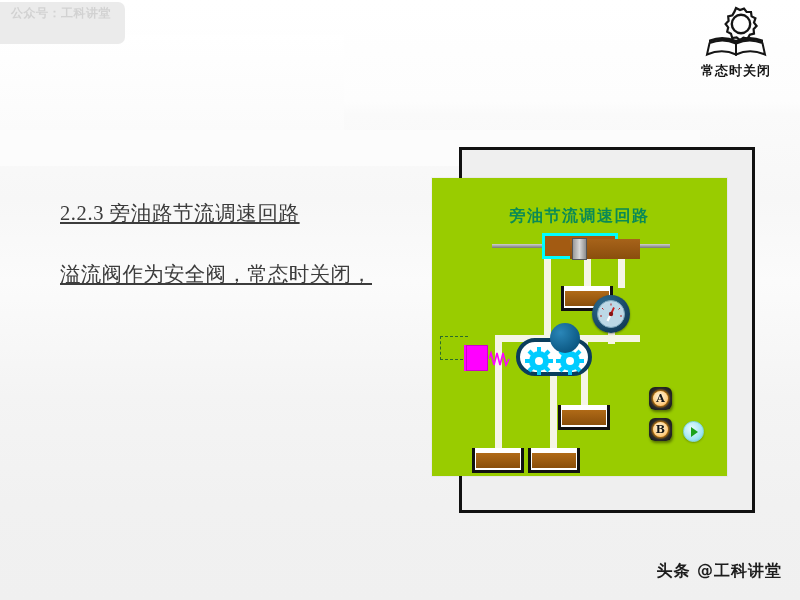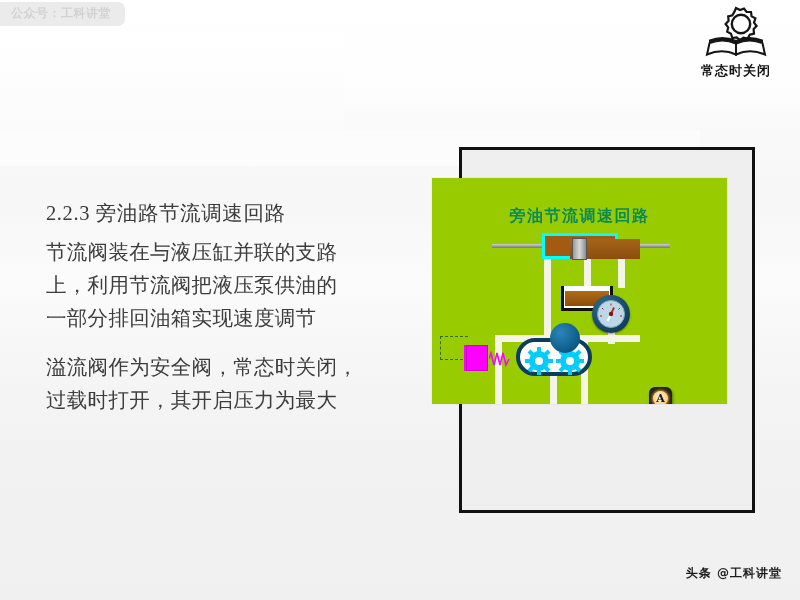--- a/index.html
+++ b/index.html
@@ -23,63 +23,63 @@
     background:linear-gradient(180deg,#ffffff,#fbfbfb);
   }
   #bg-block-b {
     position:absolute; left:0; top:130px; width:700px; height:36px;
     background:#fcfcfc;
   }
 
   
   #wm-top {
     position:absolute; left:0; top:2px;
-    padding:4px 14px 6px 11px;
+    padding:4px 14px 24px 11px;
     background:#ebebeb;
     border-radius:0 7px 7px 0;
     color:#d2d2d2;
     font-family:"DejaVu Sans","Liberation Sans",sans-serif;
     font-size:12px; font-weight:700; letter-spacing:.5px;
     line-height:14px;
     z-index:40;
   }
 
   
   #logo { position:absolute; right:18px; top:4px; width:92px; height:80px; z-index:40; }
   #logo-mark { display:block; width:92px; height:56px; }
   #logo-text {
     text-align:center; margin-top:2px;
     font-family:"DejaVu Sans","Liberation Sans",sans-serif;
     font-size:13px; font-weight:700; color:#151515; letter-spacing:1px;
   }
 
   
   #slide-text {
-    position:absolute; left:46px; top:196px; width:350px;
-    color:#3c3c3c; z-index:30;
+    position:absolute; left:60px; top:196px; width:350px;
+    color:#3c3c3c; z-index:30;text-decoration:underline;
   }
   .heading {
     font-size:20.5px; line-height:34px; letter-spacing:.6px;
     color:#3b3b3b; white-space:nowrap;
   }
   .para {
     font-size:20.5px; line-height:33px; letter-spacing:.3px; color:#3d3d3d;
   }
   .para.p1 { margin-top:6px; }
-  .para.p2 { margin-top:16px; }
+  .para.p2 { margin-top:28px; }
 
   
   #diagram-frame {
     position:absolute; left:459px; top:147px; width:296px; height:366px;
     border:3px solid #111; background:#efefef; z-index:10;
   }
 
   
   #circuit-panel {
-    position:absolute; left:432px; top:178px; width:295px; height:226px;
+    position:absolute; left:432px; top:178px; width:295px; height:298px;
     background:#9c0; z-index:20; overflow:hidden;
     box-shadow:0 0 0 1px rgba(0,0,0,.03);
   }
   #circuit-title {
     position:absolute; left:0; top:28px; width:295px; text-align:center;
     font-family:"DejaVu Sans","Liberation Sans",sans-serif;
     font-size:16px; font-weight:700; color:#0a8a55; letter-spacing:1.5px;
   }
 
   
@@ -186,21 +186,21 @@
     border-left:7px solid #1aa11a;
     border-top:5px solid transparent;
     border-bottom:5px solid transparent;
     margin-left:2px;
   }
 
   
   #wm-bottom {
     position:absolute; right:18px; bottom:18px;
     font-family:"DejaVu Sans","Liberation Sans",sans-serif;
-    font-size:12px; font-weight:700; color:#1d1d1d; letter-spacing:1px;
+    font-size:16px; font-weight:700; color:#1d1d1d; letter-spacing:1px;
     z-index:40;
     margin-top:12px;
   }
 </style>
 </head>
 <body>
 
 <div id="bg-sheen"></div>
 <div id="bg-block-a"></div>
 <div id="bg-block-b"></div>
@@ -225,29 +225,23 @@
       <path d="M46 39.6 C54 36 64 35.6 72.5 39.2 L75 50.5 C65 46.2 54 46.8 46 50.5 Z"></path>
       <line x1="46" y1="39.8" x2="46" y2="50.4"></line>
     </g>
   </svg>
   <div id="logo-text">常态时关闭</div>
 </div>
 
 <div id="slide-text">
   <div class="heading">2.2.3  旁油路节流调速回路</div>
 
-  <div class="para p1">
-    <div>节流阀装在与液压缸并联的支路</div>
-    <div>上，利用节流阀把液压泵供油的</div>
-    <div>一部分排回油箱实现速度调节</div>
-  </div>
 
   <div class="para p2">
     <div>溢流阀作为安全阀，常态时关闭，</div>
-    <div>过载时打开，其开启压力为最大</div>
   </div>
 </div>
 
 <div id="diagram-frame"></div>
 
 <div id="circuit-panel">
 
   <div id="circuit-title">旁油节流调速回路</div>
 
   <div class="pipe" style="left:112px; top:78px;  width:7px;  height:92px;"></div>

